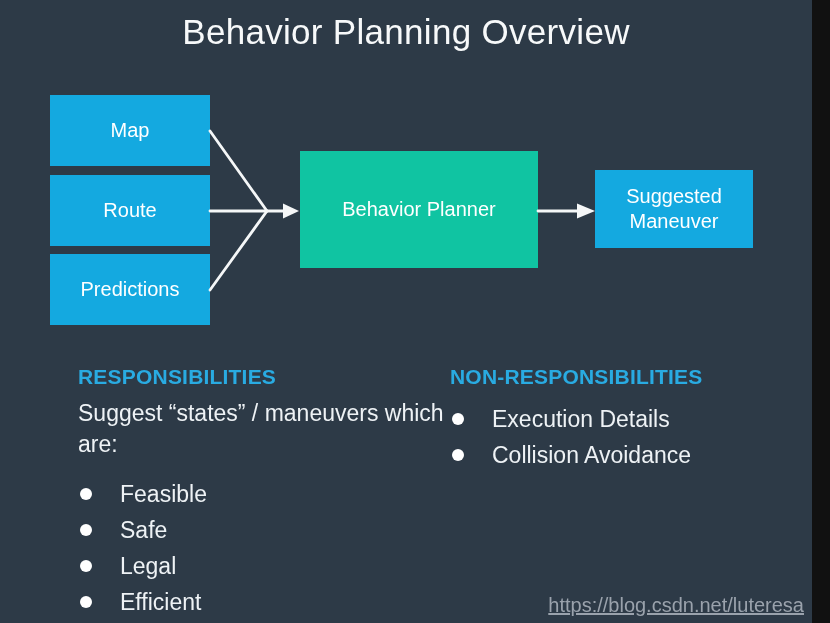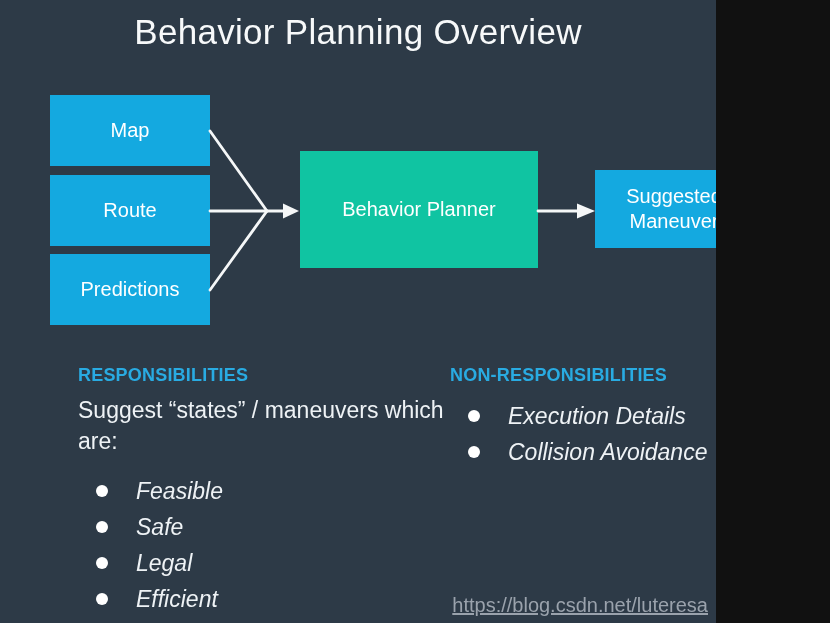--- a/index.html
+++ b/index.html
@@ -7,21 +7,21 @@
     --input-box:#14a9e0;
     --process-box:#10c4a2;
     --heading:#29abe2;
     --text:#eef2f5;
     --watermark:#9aa2ac;
   }
   *{box-sizing:border-box;}
   body{margin:0;background:#111;}
   .slide{
     position:relative;
-    width:716px;height:623px;
+    width:812px;height:623px;
     background:var(--background);
     font-family:"Liberation Sans", sans-serif;
     overflow:hidden;
   }
   .title{
     position:absolute;top:12px;left:0;width:100%;
     text-align:center;
     color:#f7f9fa;font-size:35px;font-weight:400;
     letter-spacing:0.3px;
     margin:0;
@@ -37,27 +37,27 @@
   .box-route{top:175px;}
   .box-predictions{top:254px;}
   .process-box{left:300px;top:151px;width:238px;height:117px;background:var(--process-box);}
   .output-box{left:595px;top:170px;width:158px;height:78px;background:var(--input-box);padding:0 14px;}
   svg.arrows{position:absolute;left:0;top:0;pointer-events:none;}
   .section{position:absolute;top:365px;}
   .section-left{left:78px;width:380px;}
   .section-right{left:450px;width:345px;}
   .section-heading{
     margin:0;color:var(--heading);
-    font-size:18px;font-weight:700;letter-spacing:0.2px;
+    font-size:21px;font-weight:700;letter-spacing:0.2px;
   }
   .intro{
     margin:9px 0 16px 0;color:var(--text);
     font-size:23px;line-height:31px;
   }
-  ul.bullet-list{list-style:none;margin:16px;padding:0;font-style:italic;}
+  ul.bullet-list{list-style:none;margin:0;padding:0;}
   .section-left ul.bullet-list{margin-top:9px;}
   .section-right ul.bullet-list{margin-top:12px;}
   ul.bullet-list li{
     display:flex;align-items:center;height:36px;
     color:var(--text);font-size:23px;
   }
   .bullet{
     flex:0 0 auto;width:12px;height:12px;border-radius:50%;
     background:#ffffff;margin:0 28px 0 2px;
   }

